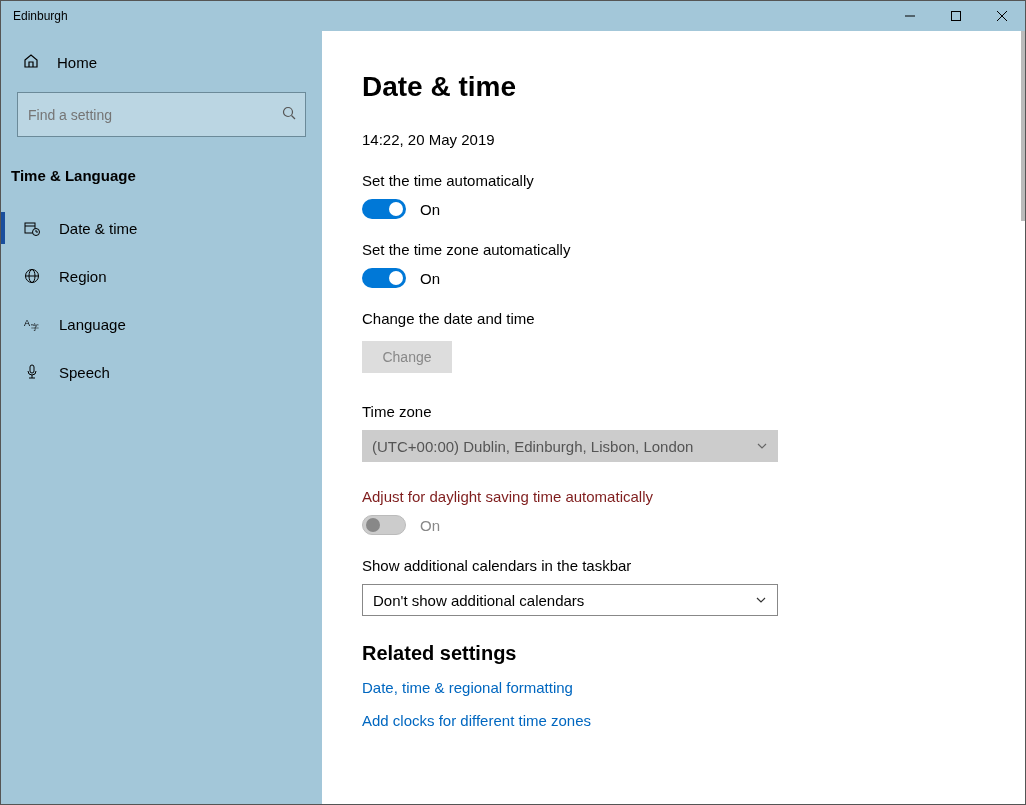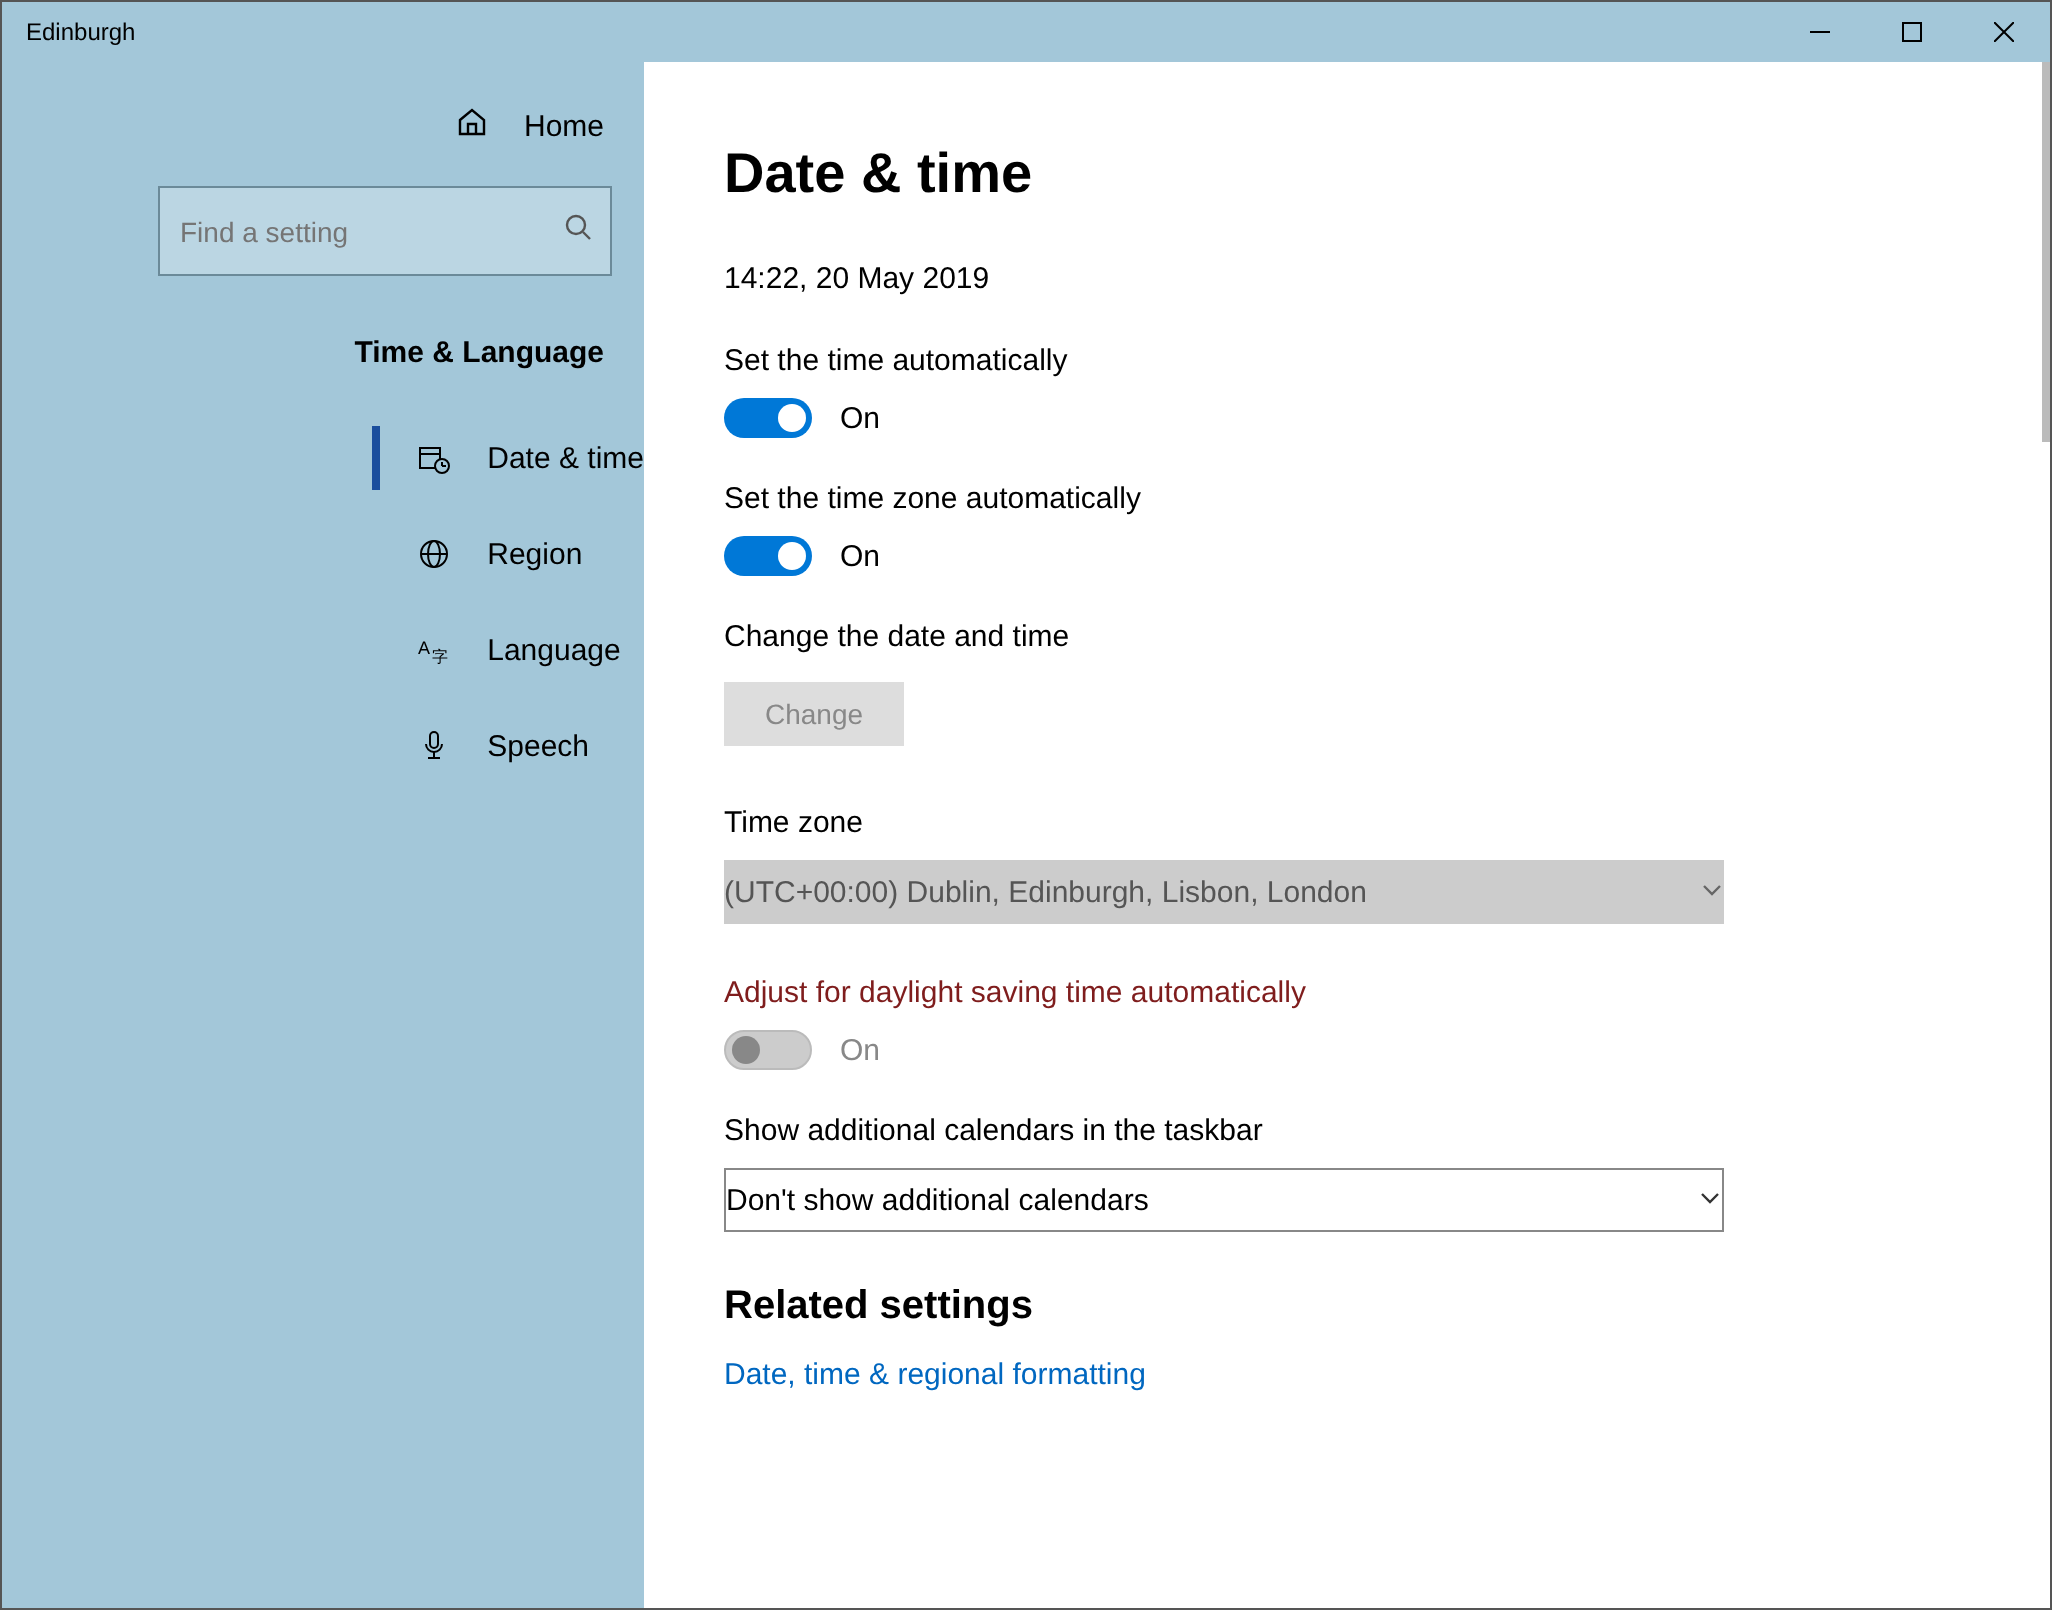--- a/index.html
+++ b/index.html
@@ -28,21 +28,21 @@
     width: 46px; height: 30px;
     display:flex; align-items:center; justify-content:center;
     color:#000;
   }
   .winbtn svg { stroke:#000; }
   .body { display:flex; flex:1; overflow:hidden; }
   .sidebar {
     width: 321px;
     background: #a3c7d9;
     padding-top: 10px;
-    display:flex; flex-direction:column;align-items:flex-end;
+    display:flex; flex-direction:column;
   }
   .home-row {
     display:flex; align-items:center;
     padding: 12px 20px 12px 22px;
     gap: 18px;
     font-size: 15px;
   }
   .search-wrap { padding: 8px 16px 8px 16px; }
   .search {
     width: 100%;
@@ -120,23 +120,23 @@
   .change-btn {
     width:90px; height:32px;
     background:#ddd;
     border:none;
     color:#888;
     font-size:14px;
     margin-bottom:30px;
     margin-top:4px;
   }
   .combo {
-    width:500px; height:32px;
+    width:416px; height:32px;
     display:flex; align-items:center; justify-content:space-between;
-    padding: 0 0;
+    padding: 0 10px;
     font-size:15px;
     margin-bottom:26px;
     margin-top:4px;
   }
   .combo.disabled { background:#ccc; color:#555; }
   .combo.enabled { background:#fff; border:1px solid #888; }
   .disabled-block .setting-label { color:#7f1d1d; }
   .disabled-block .toggle-text { color:#888; }
   .related-title { font-weight:600; font-size:20px; margin-top:20px; margin-bottom:14px; }
   .link { color:#0067c0; font-size:15px; margin-bottom:16px; display:block; }
@@ -281,14 +281,15 @@
       <span>Don't show additional calendars</span>
       <span>
         <svg width="12" height="12" viewBox="0 0 12 12" fill="none" stroke="#333" stroke-width="1.2">
             <polyline points="2,4 6,8 10,4"></polyline>
           </svg>
       </span>
     </div>
 
     <div class="related-title">Related settings</div>
     <a class="link">Date, time &amp; regional formatting</a>
+    <a class="link">Add clocks for different time zones</a>
   </div>
 </div>
 
 </body></html>

